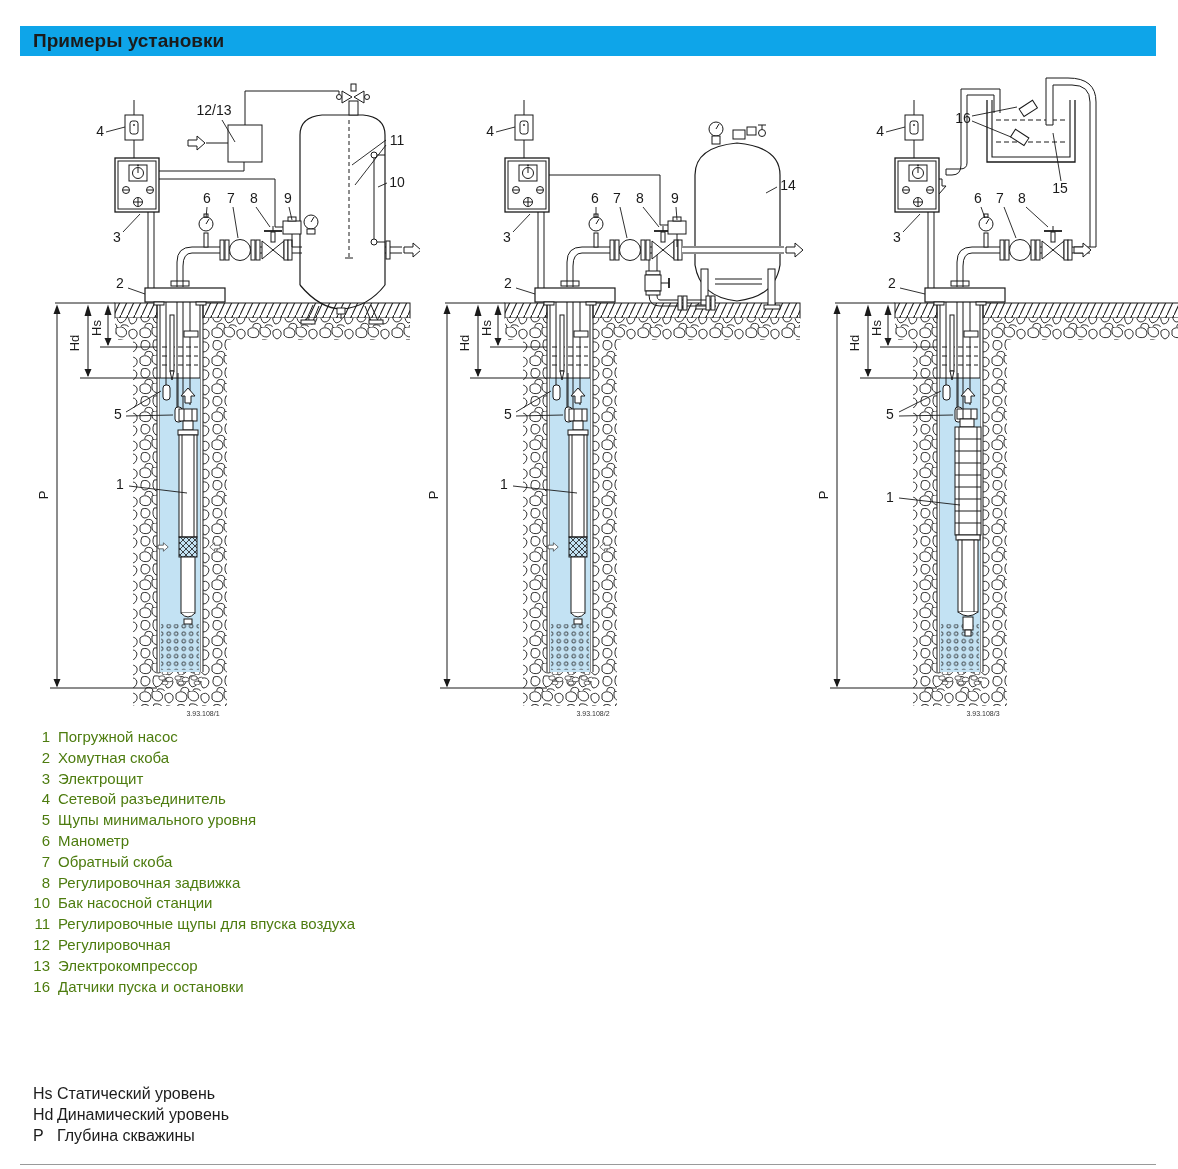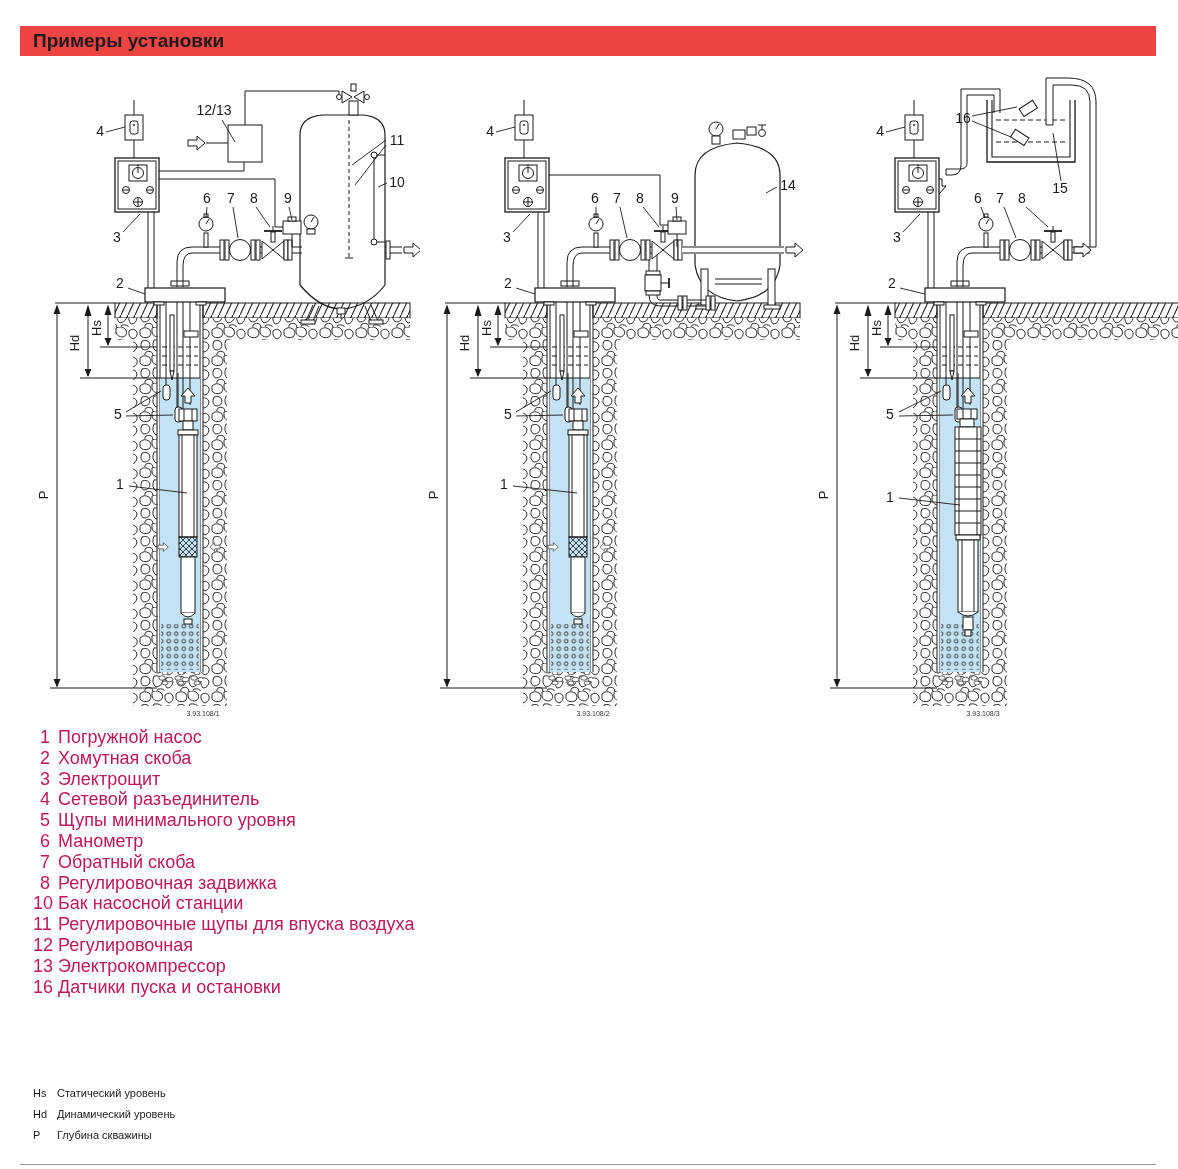--- a/index.html
+++ b/index.html
@@ -1,24 +1,24 @@
 <!DOCTYPE html>
 <html><head>
 <meta charset="utf-8">
 <style>
   html,body{margin:0;padding:0;background:#fff;}
   body{width:1178px;height:1169px;position:relative;font-family:"Liberation Sans",sans-serif;overflow:hidden;}
-  .titlebar{position:absolute;left:20px;top:26px;width:1136px;height:30px;background:#ef4444;}
+  .titlebar{position:absolute;left:20px;top:26px;width:1136px;height:30px;background:#0ea5e9;}
   .titlebar .ttl{display:block;font-size:19px;font-weight:bold;color:#1b1b1b;line-height:30px;padding-left:13px;}
   .dsvg{position:absolute;top:75px;}
   #d1{left:30px;} #d2{left:420px;} #d3{left:810px;}
-  .legend{position:absolute;left:33px;top:727px;font-size:18px;color:#be185d;}
+  .legend{position:absolute;left:33px;top:727px;font-size:15px;color:#4d7c0f;}
   .lrow{height:20.8px;line-height:20.8px;white-space:nowrap;}
   .lnum{display:inline-block;width:17px;text-align:right;margin-right:8px;}
-  .abbr{position:absolute;left:33px;top:1083px;font-size:11px;color:#1c1c1c;}
+  .abbr{position:absolute;left:33px;top:1083px;font-size:16px;color:#1c1c1c;}
   .arow{height:21px;line-height:21px;white-space:nowrap;}
   .akey{display:inline-block;width:24px;}
   .footrule{position:absolute;left:20px;top:1164px;width:1136px;height:1px;background:#9a9a9a;}
   svg text{font-family:"Liberation Sans",sans-serif;}
   .lbl{font-size:14px;}
   .lvl{font-size:13px;}
   .cap{font-size:7px;}
 </style>
 </head>
 <body>

